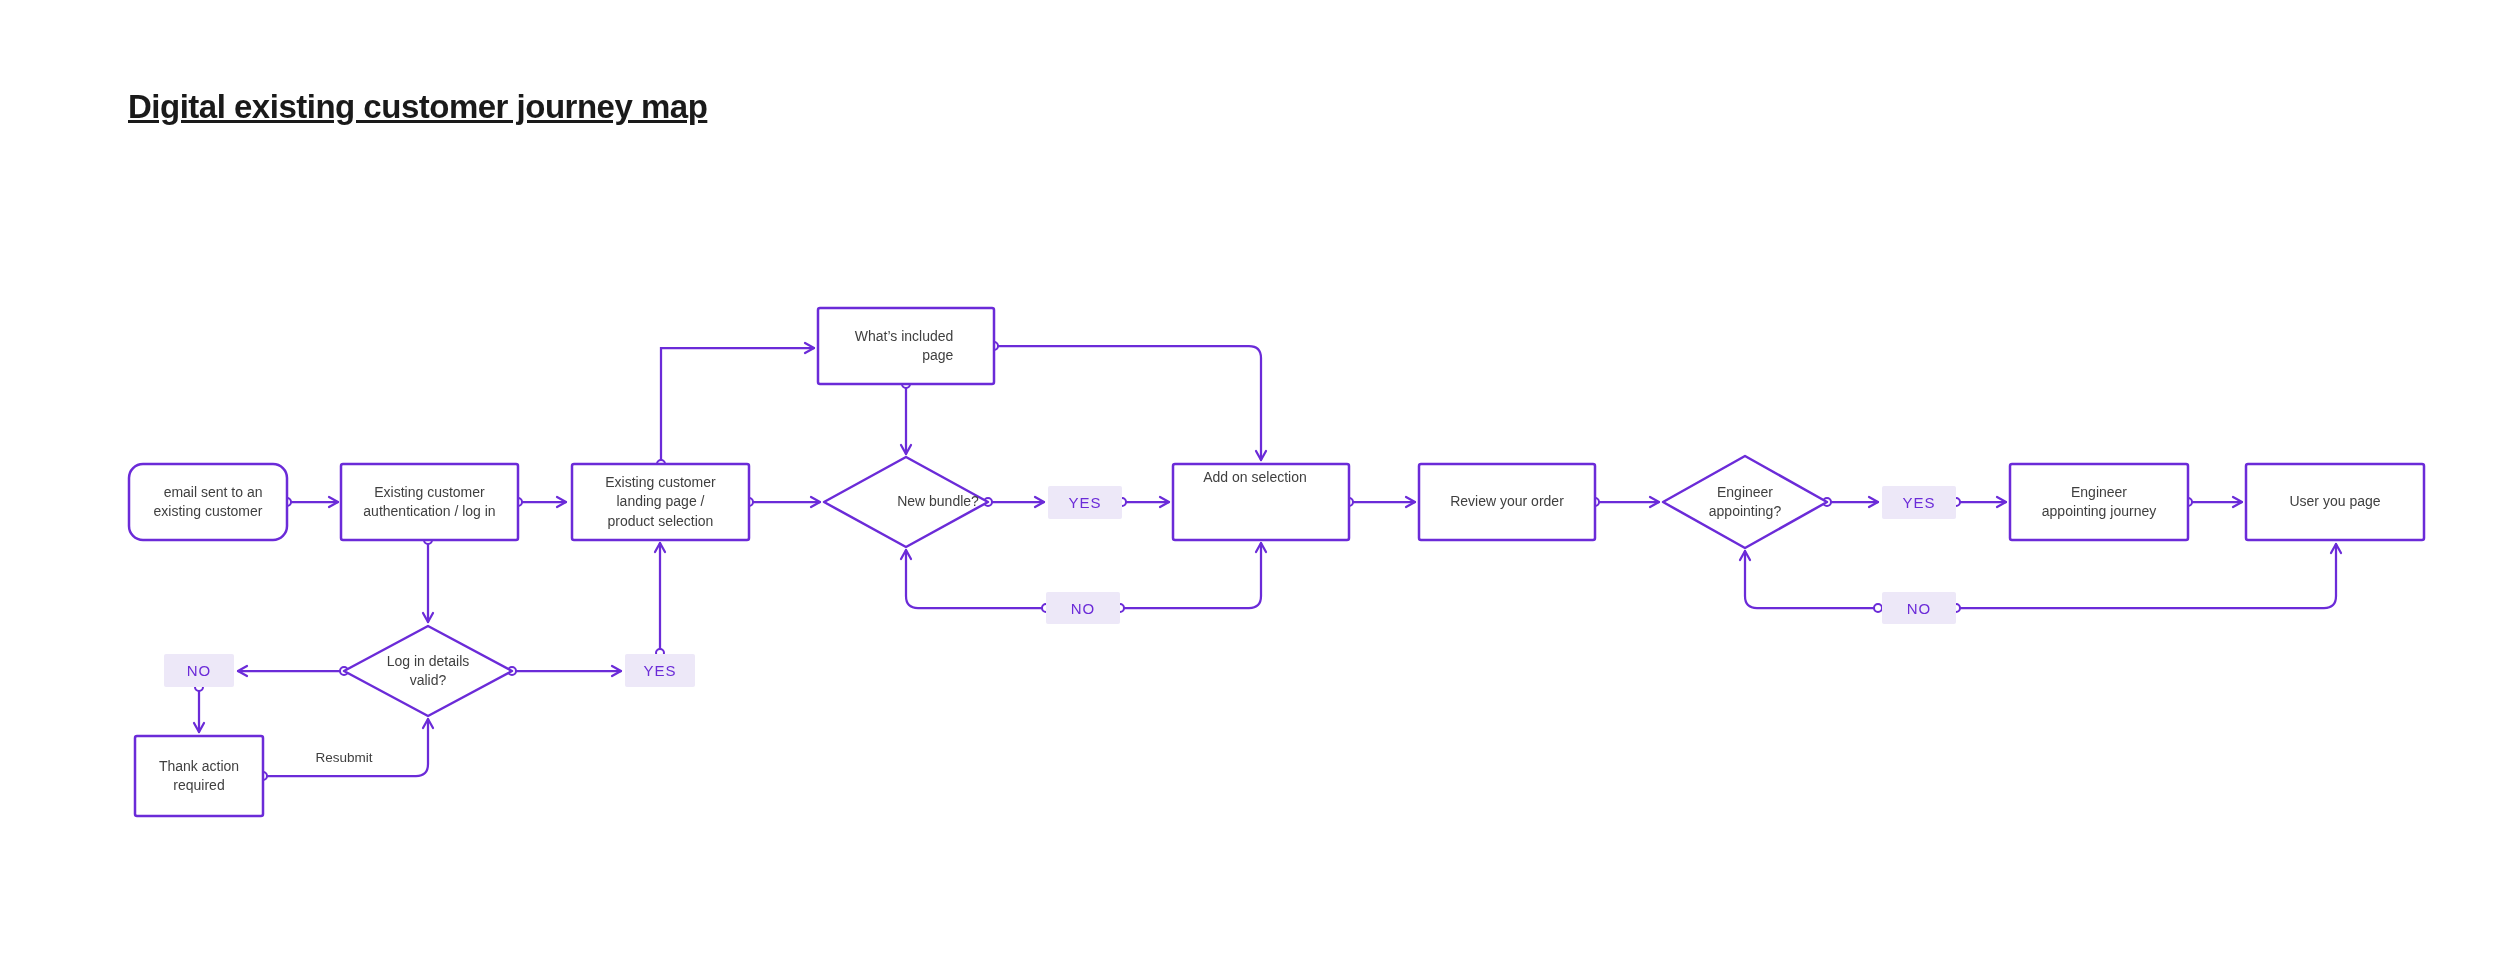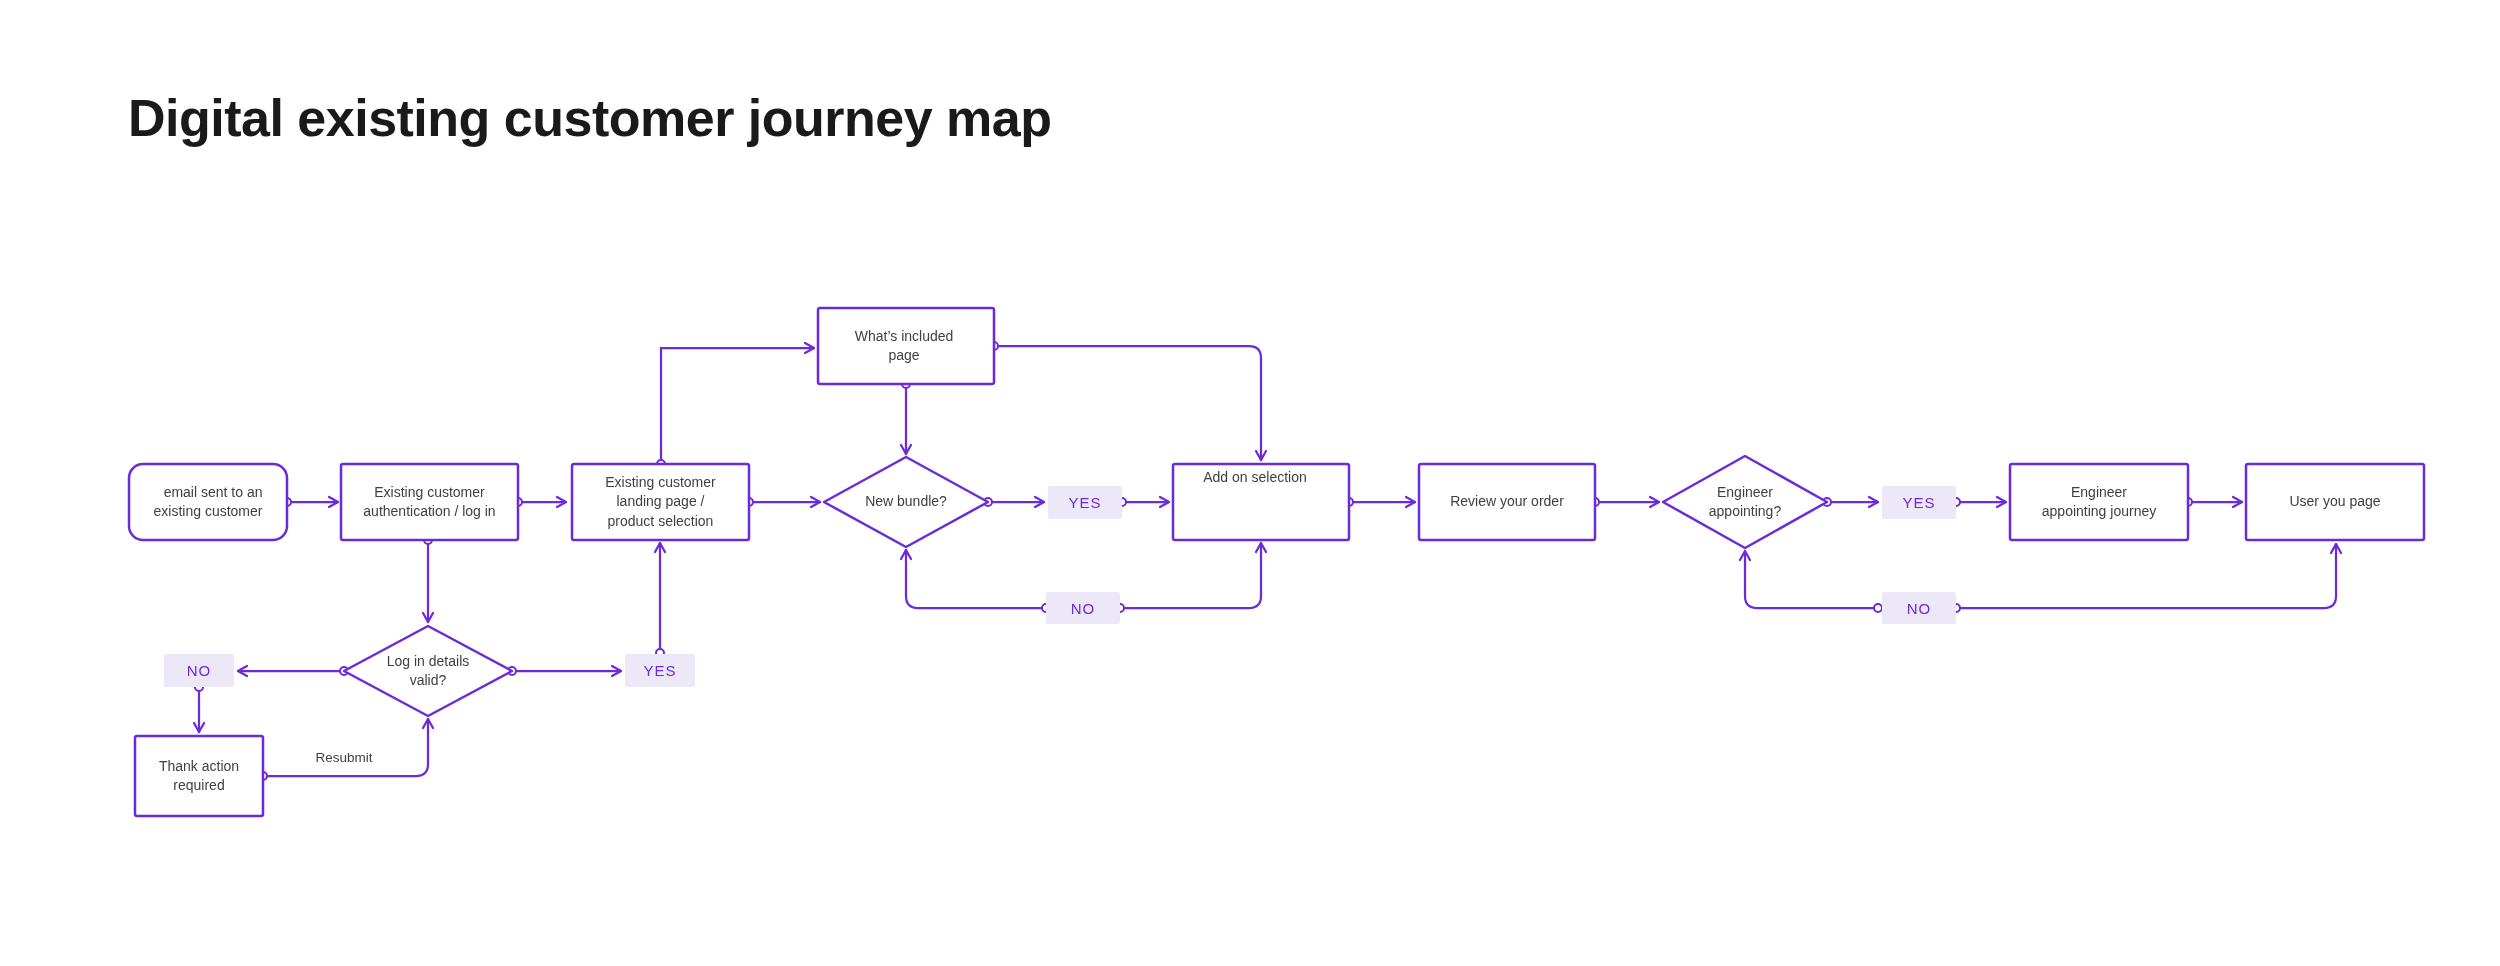--- a/index.html
+++ b/index.html
@@ -13,22 +13,22 @@
   body{
     width:2500px;height:966px;position:relative;overflow:hidden;
     font-family:"Liberation Sans", sans-serif;
   }
   .canvas{position:absolute;inset:0;width:2500px;height:966px;}
   svg.diagram{position:absolute;left:0;top:0;width:2500px;height:966px;}
 
   .page-title{
     position:absolute;left:128px;top:88px;
     font-family:"Liberation Sans", sans-serif;
-    font-size:52px;font-weight:600;letter-spacing:-0.5px;
-    color:var(--title-text);white-space:nowrap;
+    font-size:33px;font-weight:600;letter-spacing:-0.5px;
+    color:var(--title-text);white-space:nowrap;text-decoration:underline;
   }
 
   .node-label{
     position:absolute;display:flex;align-items:center;justify-content:center;
     text-align:center;white-space:pre-line;
     font-size:14px;line-height:1.38;color:var(--node-text);
   }
   .badge-label{
     position:absolute;display:flex;align-items:center;justify-content:center;
     font-size:15px;font-weight:500;letter-spacing:1px;color:var(--accent);
@@ -113,23 +113,23 @@
 
   <div class="page-title">Digital existing customer journey map</div>
 
   <div class="node-label" style="left:129px;top:464px;width:158px;height:76px;text-align:right;">email sent to an
 existing customer</div>
   <div class="node-label" style="left:341px;top:464px;width:177px;height:76px;">Existing customer
 authentication / log in</div>
   <div class="node-label" style="left:572px;top:464px;width:177px;height:76px;">Existing customer
 landing page /
 product selection</div>
-  <div class="node-label" style="left:818px;top:308px;width:172px;height:76px;">What’s included
+  <div class="node-label" style="left:818px;top:308px;width:172px;height:76px;text-align:right;">What’s included
 page</div>
-  <div class="node-label" style="left:836px;top:457px;width:140px;height:90px;text-align:center;">New bundle?</div>
+  <div class="node-label" style="left:868px;top:457px;width:140px;height:90px;text-align:center;">New bundle?</div>
   <div class="node-label" style="left:1173px;top:440px;width:164px;height:76px;text-align:right;">Add on selection</div>
   <div class="node-label" style="left:1419px;top:464px;width:176px;height:76px;">Review your order</div>
   <div class="node-label" style="left:1675px;top:456px;width:140px;height:92px;">Engineer
 appointing?</div>
   <div class="node-label" style="left:2010px;top:464px;width:178px;height:76px;">Engineer
 appointing journey</div>
   <div class="node-label" style="left:2246px;top:464px;width:178px;height:76px;">User you page</div>
   <div class="node-label" style="left:358px;top:626px;width:140px;height:90px;">Log in details
 valid?</div>
   <div class="node-label" style="left:135px;top:736px;width:128px;height:80px;">Thank action

